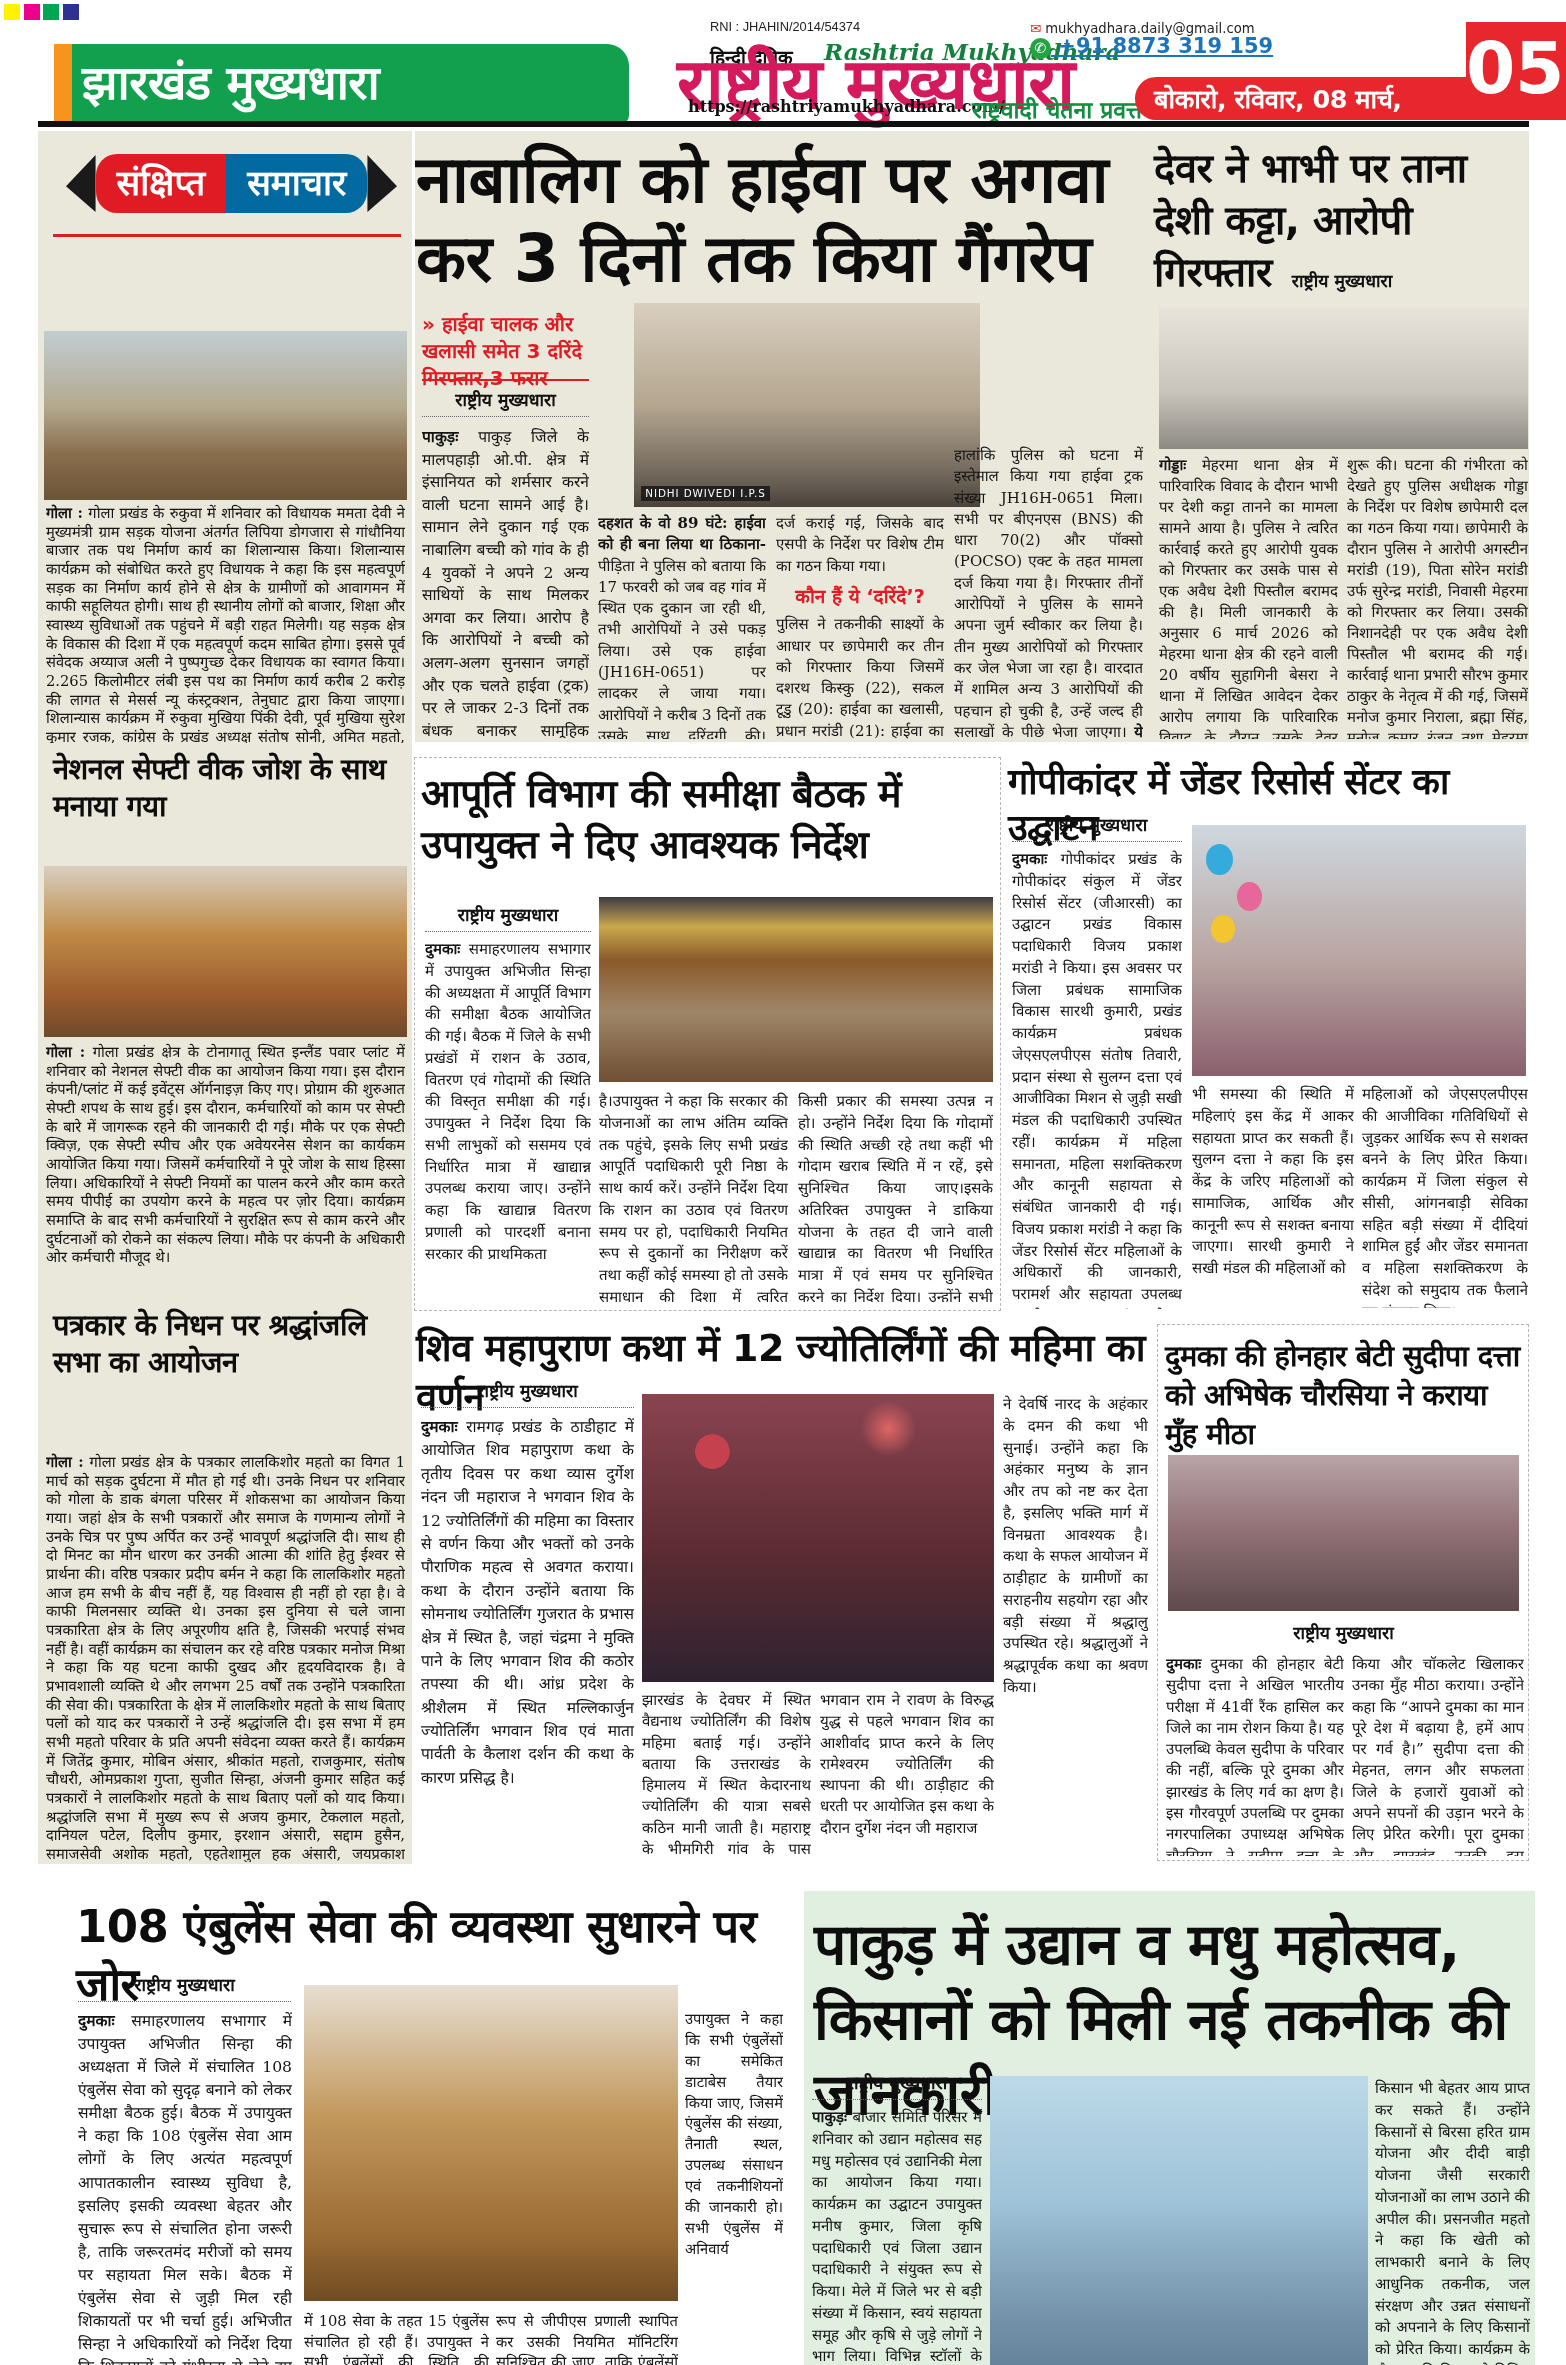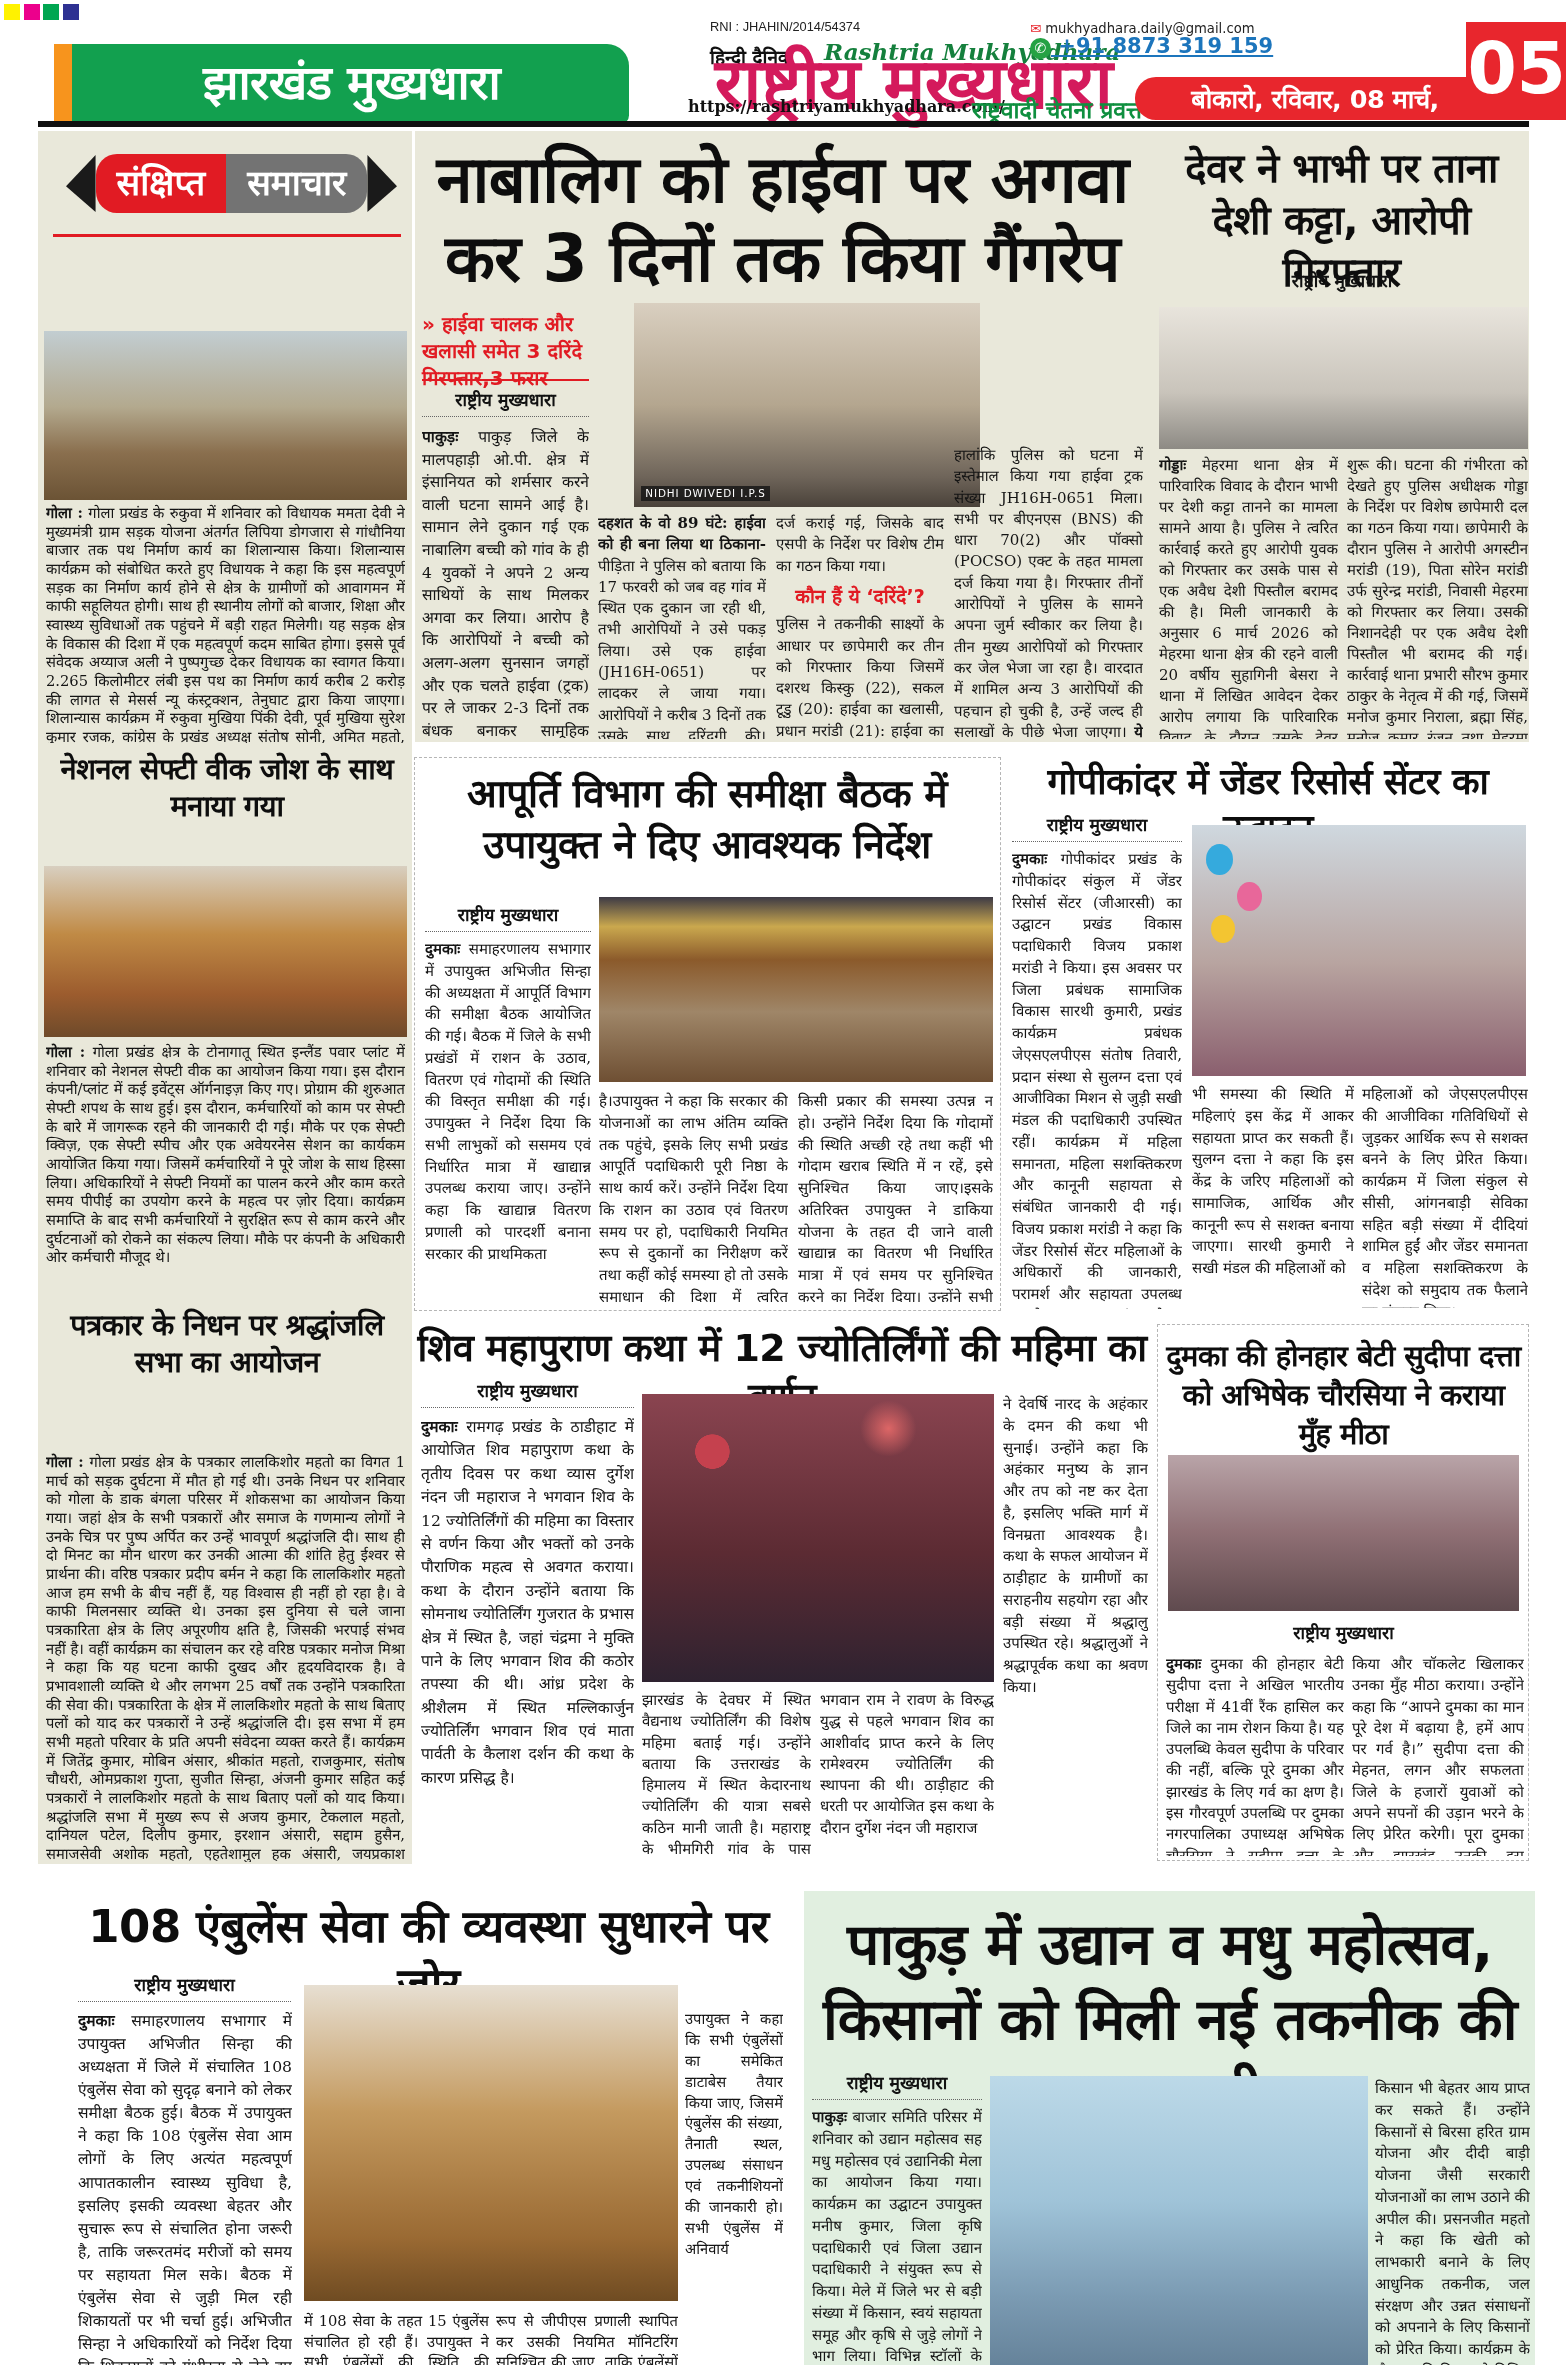--- a/index.html
+++ b/index.html
@@ -1,20 +1,20 @@
 <!DOCTYPE html>
 <html style="font-size:7.6px"><head>
 <meta charset="utf-8">
 <style>
 *{margin:0;padding:0;box-sizing:border-box}
 body{background:#fff;font-family:"DejaVu Sans","Liberation Sans",sans-serif}
 .page{position:relative;width:1567px;height:2468px;background:#fff;overflow:hidden}
 .abs{position:absolute}
 .bt{font-size:14.7px;line-height:1.27;text-align:justify;color:#141414;overflow:hidden;font-family:"DejaVu Serif","Liberation Serif",serif}
-.hl{font-weight:bold;color:#0d0d0d;text-align:center;line-height:1.28;letter-spacing:-0.5px}
+.hl{font-weight:bold;color:#0d0d0d;text-align:left;line-height:1.28;letter-spacing:-0.5px}
 .by{font-weight:bold;text-align:center;font-size:17.5px;color:#111}
 .dots{border-bottom:1.9px dotted #666;margin-top:4.7px}
 .dl{font-weight:bold}
 .ph{position:absolute;overflow:hidden}
 .pill{color:#fff;font-weight:bold;font-size:35px;padding:6.6px 21px;line-height:1.3}
 .sq{display:inline-block;width:16px;height:16px;margin-right:3.8px}
 .cream{background:#e9e8da}
 .dash{border:1.9px dashed #b5b5b5;background:#fff}
 .plate{position:absolute;left:6.6px;bottom:5.7px;background:rgba(20,20,20,.8);color:#fff;font-size:10.4px;padding:1.9px 4.7px;letter-spacing:0.9px}
 </style>
@@ -52,21 +52,21 @@
     <div class="abs hl" style="left:0;top:7.6px;width:101px;font-size:71px;color:#fff;line-height:1.1">05</div>
   </div>
   <div class="abs" style="left:38px;top:121px;width:1491px;height:5.7px;background:#101010"></div>
 
   <div class="abs cream" style="left:38px;top:131px;width:374px;height:1733px"></div>
   <div class="abs cream" style="left:415px;top:131px;width:1114px;height:611px"></div>
 
   <div class="abs" style="left:66px;top:141px;width:331px;height:85px;display:flex;align-items:center;justify-content:flex-start">
     <div style="width:52px;height:57px;background:#1a1a1a;clip-path:polygon(0 55%,100% 0,100% 100%)"></div>
     <div class="pill" style="background:#e11b23;border-radius:21px 0 0 21px">संक्षिप्त</div>
-    <div class="pill" style="background:#737373;border-radius:0 21px 21px 0">समाचार</div>
+    <div class="pill" style="background:#0369a1;border-radius:0 21px 21px 0">समाचार</div>
     <div style="width:52px;height:57px;background:#1a1a1a;clip-path:polygon(0 0,100% 55%,0 100%)"></div>
   </div>
   <div class="abs" style="left:53px;top:234px;width:348px;height:3.3px;background:#e11b23"></div>
 
   <div class="ph" style="left:44px;top:331px;width:363px;height:169px;background:linear-gradient(180deg,#c2cdd1 0%,#b3a98e 45%,#8a6f4e 72%,#6b5335 100%)"></div>
   <div class="abs bt" style="left:46px;top:504px;width:359px;height:239px">
     <span class="dl">गोला :</span>
     <span>गोला प्रखंड के रुकुवा में शनिवार को विधायक ममता देवी ने मुख्यमंत्री ग्राम सड़क योजना अंतर्गत लिपिया डोगजारा से गांधौनिया बाजार तक पथ निर्माण कार्य का शिलान्यास किया। शिलान्यास कार्यक्रम को संबोधित करते हुए विधायक ने कहा कि इस महत्वपूर्ण सड़क का निर्माण कार्य होने से क्षेत्र के ग्रामीणों को आवागमन में काफी सहूलियत होगी। साथ ही स्थानीय लोगों को बाजार, शिक्षा और स्वास्थ्य सुविधाओं तक पहुंचने में बड़ी राहत मिलेगी। यह सड़क क्षेत्र के विकास की दिशा में एक महत्वपूर्ण कदम साबित होगा। इससे पूर्व संवेदक अय्याज अली ने पुष्पगुच्छ देकर विधायक का स्वागत किया। 2.265 किलोमीटर लंबी इस पथ का निर्माण कार्य करीब 2 करोड़ की लागत से मेसर्स न्यू कंस्ट्रक्शन, तेनुघाट द्वारा किया जाएगा। शिलान्यास कार्यक्रम में रुकुवा मुखिया पिंकी देवी, पूर्व मुखिया सुरेश कुमार रजक, कांग्रेस के प्रखंड अध्यक्ष संतोष सोनी, अमित महतो, गौरीशंकर महतो, हैदर अली, रंजीत मिश्रा, अमोद कुमार राय, गुलाम रब्बानी, मेराज अली सहित कई ग्रामीण मौजूद थे।</span>
   </div>
 

